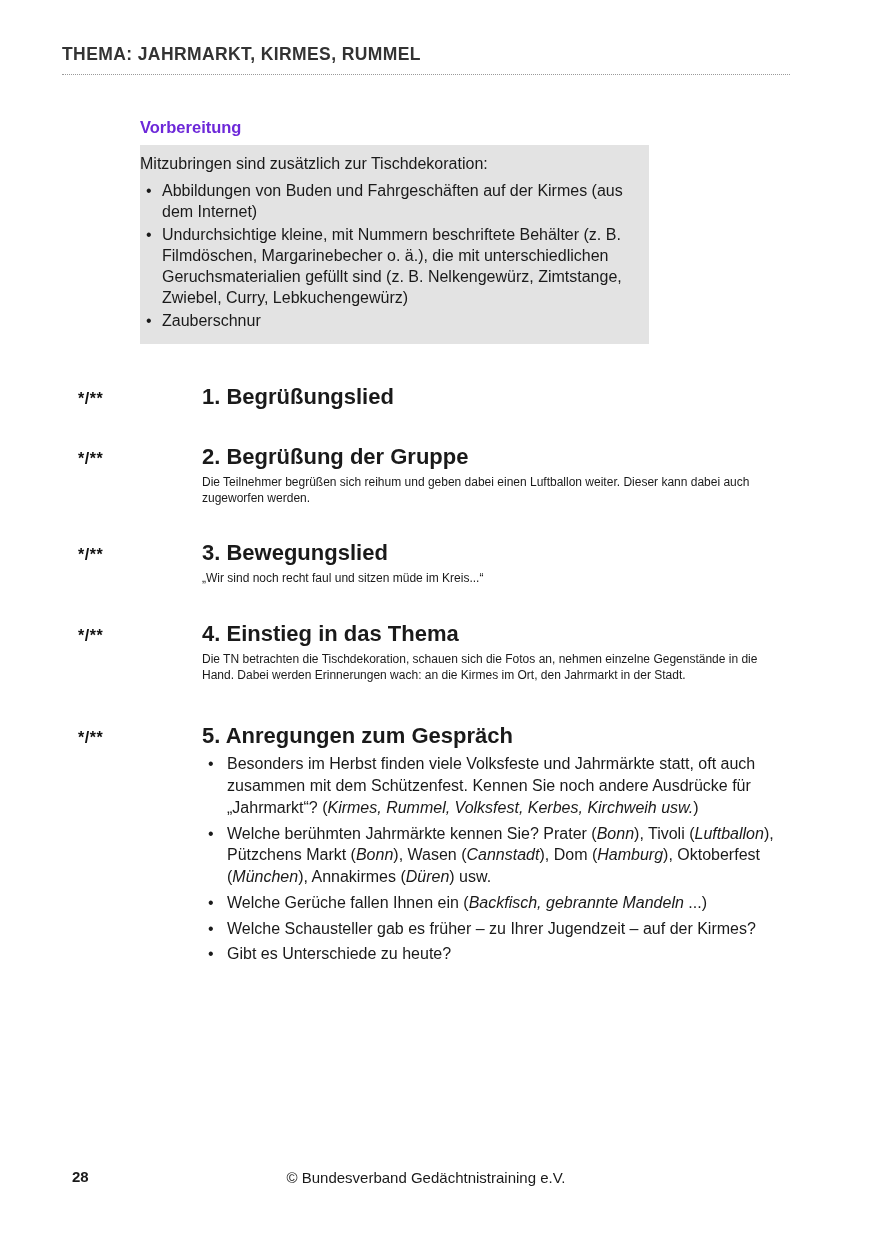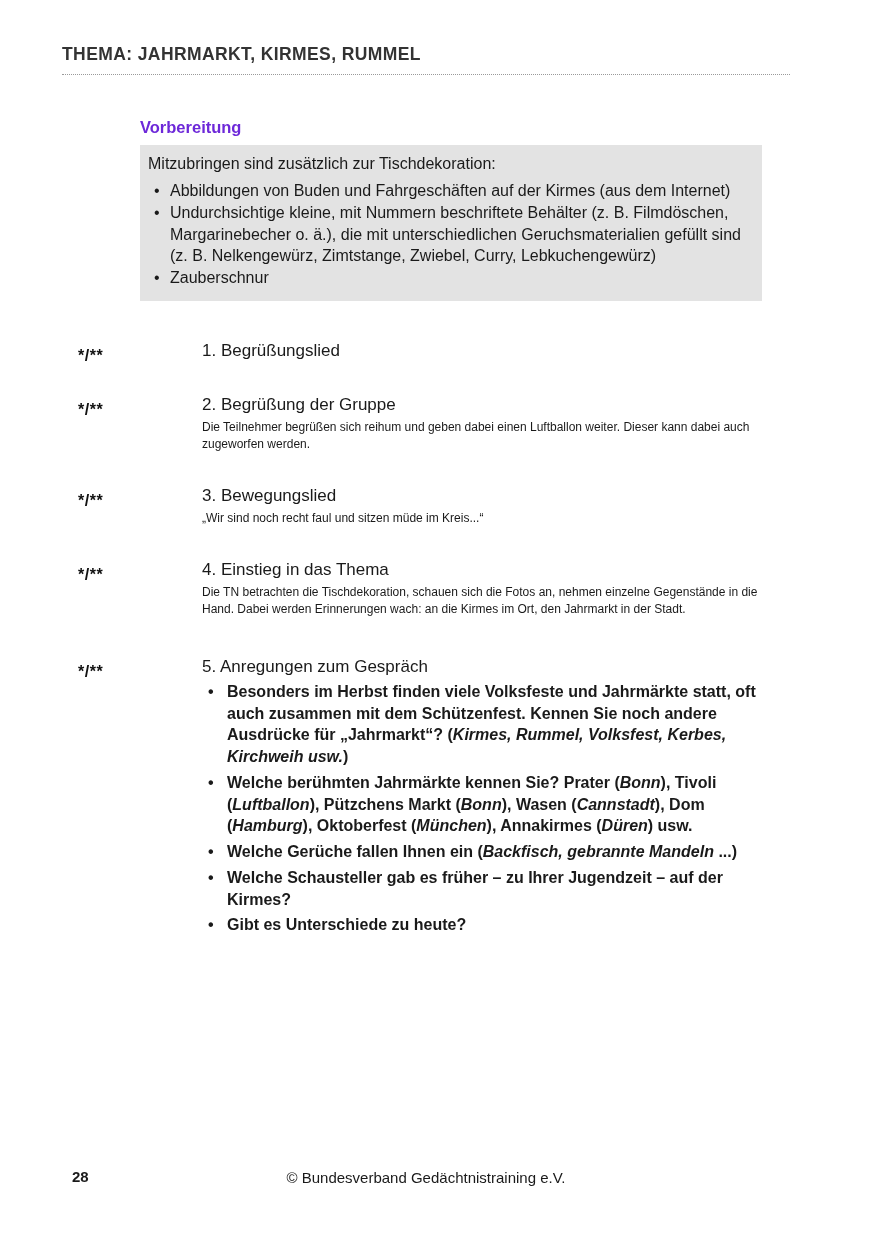--- a/index.html
+++ b/index.html
@@ -50,22 +50,22 @@
 
   
   .prep-title {
     font-size: 16.5px;
     font-weight: bold;
     color: #6d28d9;
     margin-bottom: 8px;
   }
   .prep-box {
     background: #e3e3e3;
-    padding: 10px 14px 12px 8px;
-    width: 622px;
+    padding: 10px 14px 12px 0;
+    width: 509px;
     box-sizing: border-box;
   }
   .prep-intro {
     font-size: 16px;
     margin-bottom: 7px;
   }
   ul.prep-list {
     list-style: none;
     margin: 0;
     padding: 0;
@@ -94,37 +94,36 @@
     position: absolute;
     left: -62px;
     top: 6px;
     width: 60px;
     font-size: 16px;
     font-weight: bold;
     letter-spacing: 0.5px;
     color: #111;
   }
   .section-heading {
-    font-size: 17px;
-    font-weight: normal;
+    font-size: 22px;
+    font-weight: bold;
     margin-bottom: 4px;
   }
   .section-body {
     font-size: 12px;
     line-height: 1.36;
   }
 
   .section-gap-lg { margin-top: 34px; }
   .section-gap-xl { margin-top: 40px; }
 
   ul.talk-list {
     list-style: none;
     margin: 4px 0 0 0;
     padding: 0;
-    font-weight: bold;
   }
   ul.talk-list li {
     position: relative;
     padding-left: 25px;
     font-size: 16px;
     line-height: 1.36;
     margin-bottom: 4px;
   }
   ul.talk-list li::before {
     content: "\2022";

